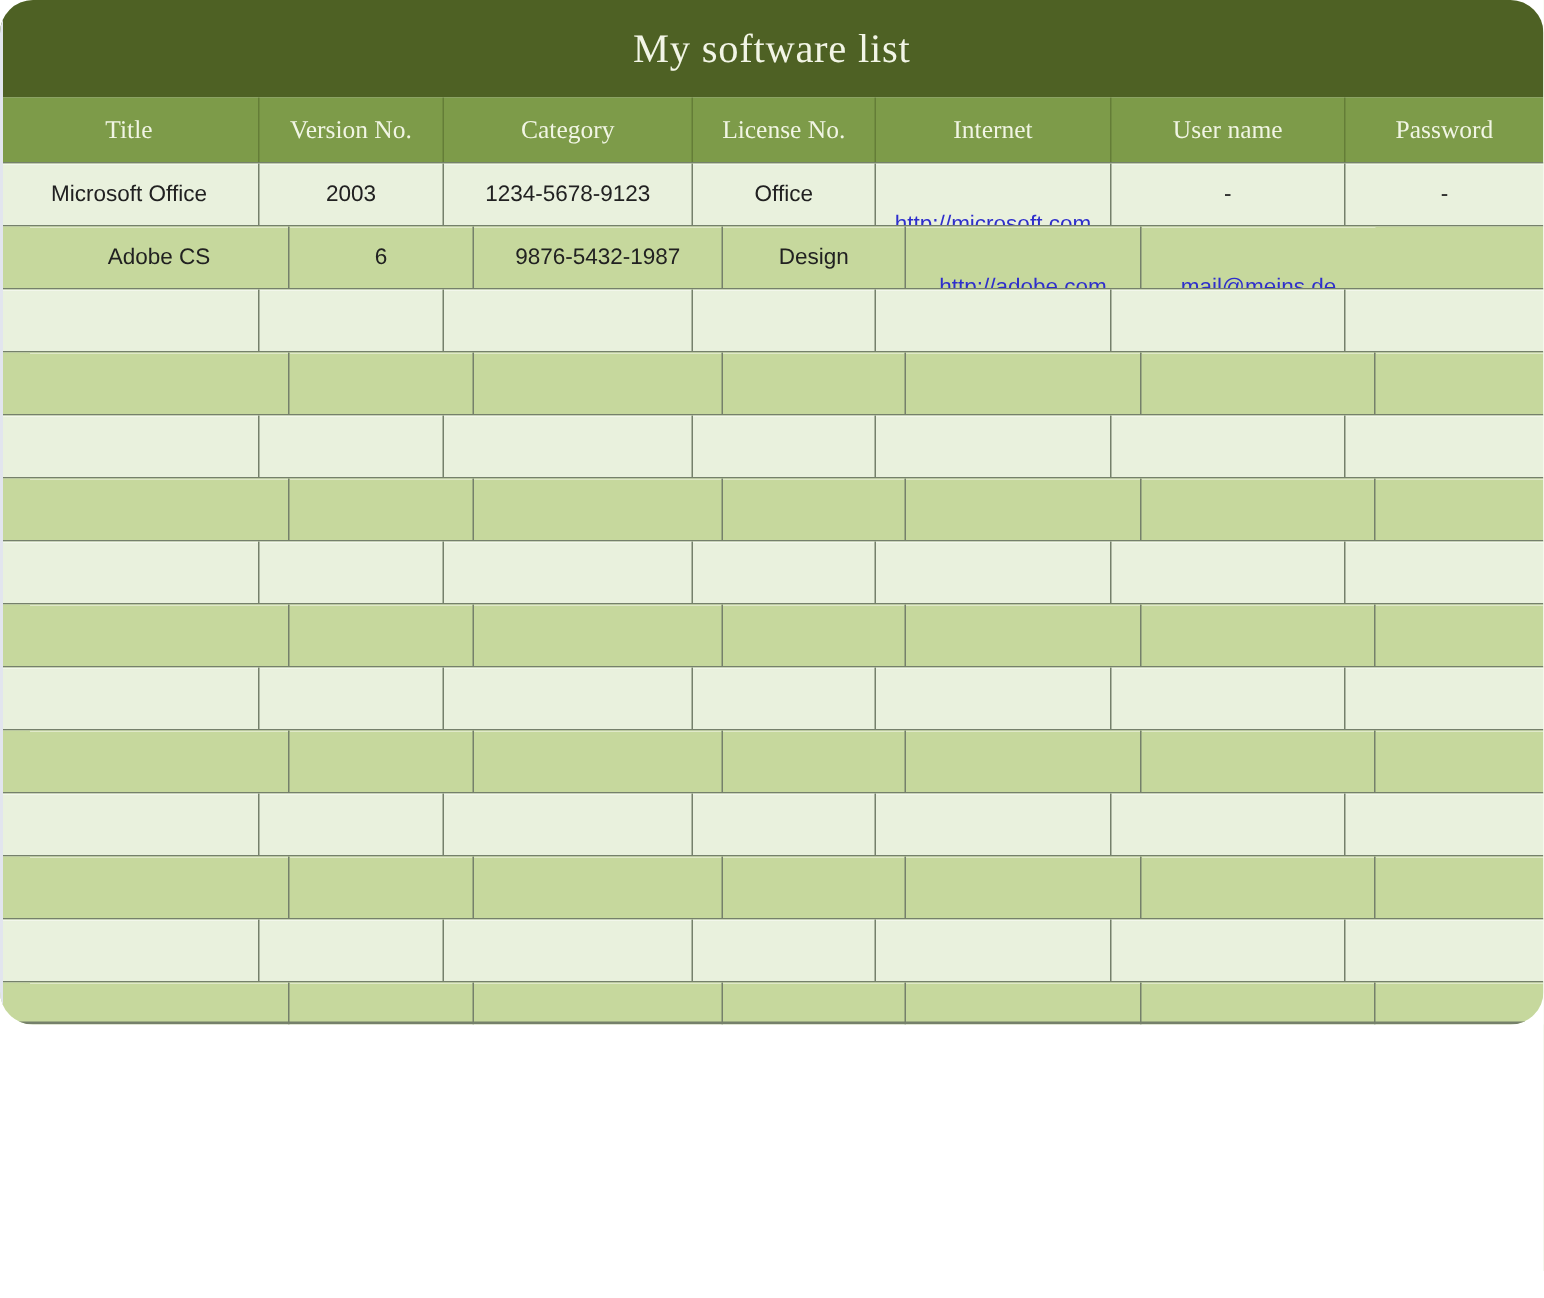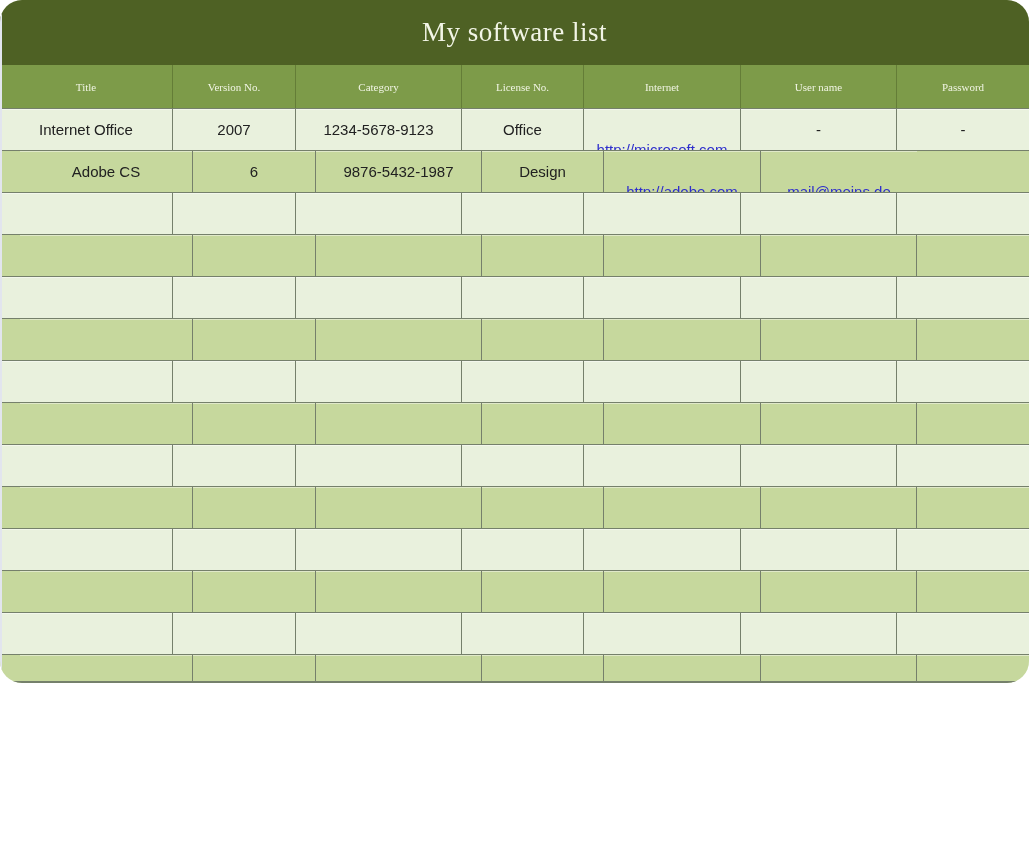--- a/index.html
+++ b/index.html
@@ -37,21 +37,21 @@
   .header-row {
     height: 44px;
     background: var(--header_bg, #7d9b49);
     border-bottom: 1px solid var(--grid_line, #75806b);
   }
   .header-cell {
     display: flex;
     align-items: center;
     justify-content: center;
     font-family: "Liberation Serif", serif;
-    font-size: 11px;
+    font-size: 17px;
     color: var(--header_text, #f1f5e4);
     border-right: 1px solid rgba(55, 68, 24, 0.35);
     box-sizing: border-box;
   }
   .header-cell:last-child { border-right: none; }
   .data-row {
     height: 42px;
     border-bottom: 1px solid var(--grid_line, #75806b);
   }
   .data-row.light { background: var(--row_light_bg, #e9f1dd); }
@@ -102,22 +102,22 @@
       <div class="header-cell">Title</div>
       <div class="header-cell">Version No.</div>
       <div class="header-cell">Category</div>
       <div class="header-cell">License No.</div>
       <div class="header-cell">Internet</div>
       <div class="header-cell">User name</div>
       <div class="header-cell">Password</div>
     </div>
   <div id="rows-container">
       <div class="grid-row data-row light">
-        <div class="cell">Internet Office</div>
-        <div class="cell">2007</div>
+        <div class="cell">Microsoft Office</div>
+        <div class="cell">2003</div>
         <div class="cell">1234-5678-9123</div>
         <div class="cell">Office</div>
         <div class="cell">
           <a>http://microsoft.com</a>
         </div>
         <div class="cell">-</div>
         <div class="cell">-</div>
       </div>
       <div class="grid-row data-row dark">
         <div class="cell">Adobe CS</div>

